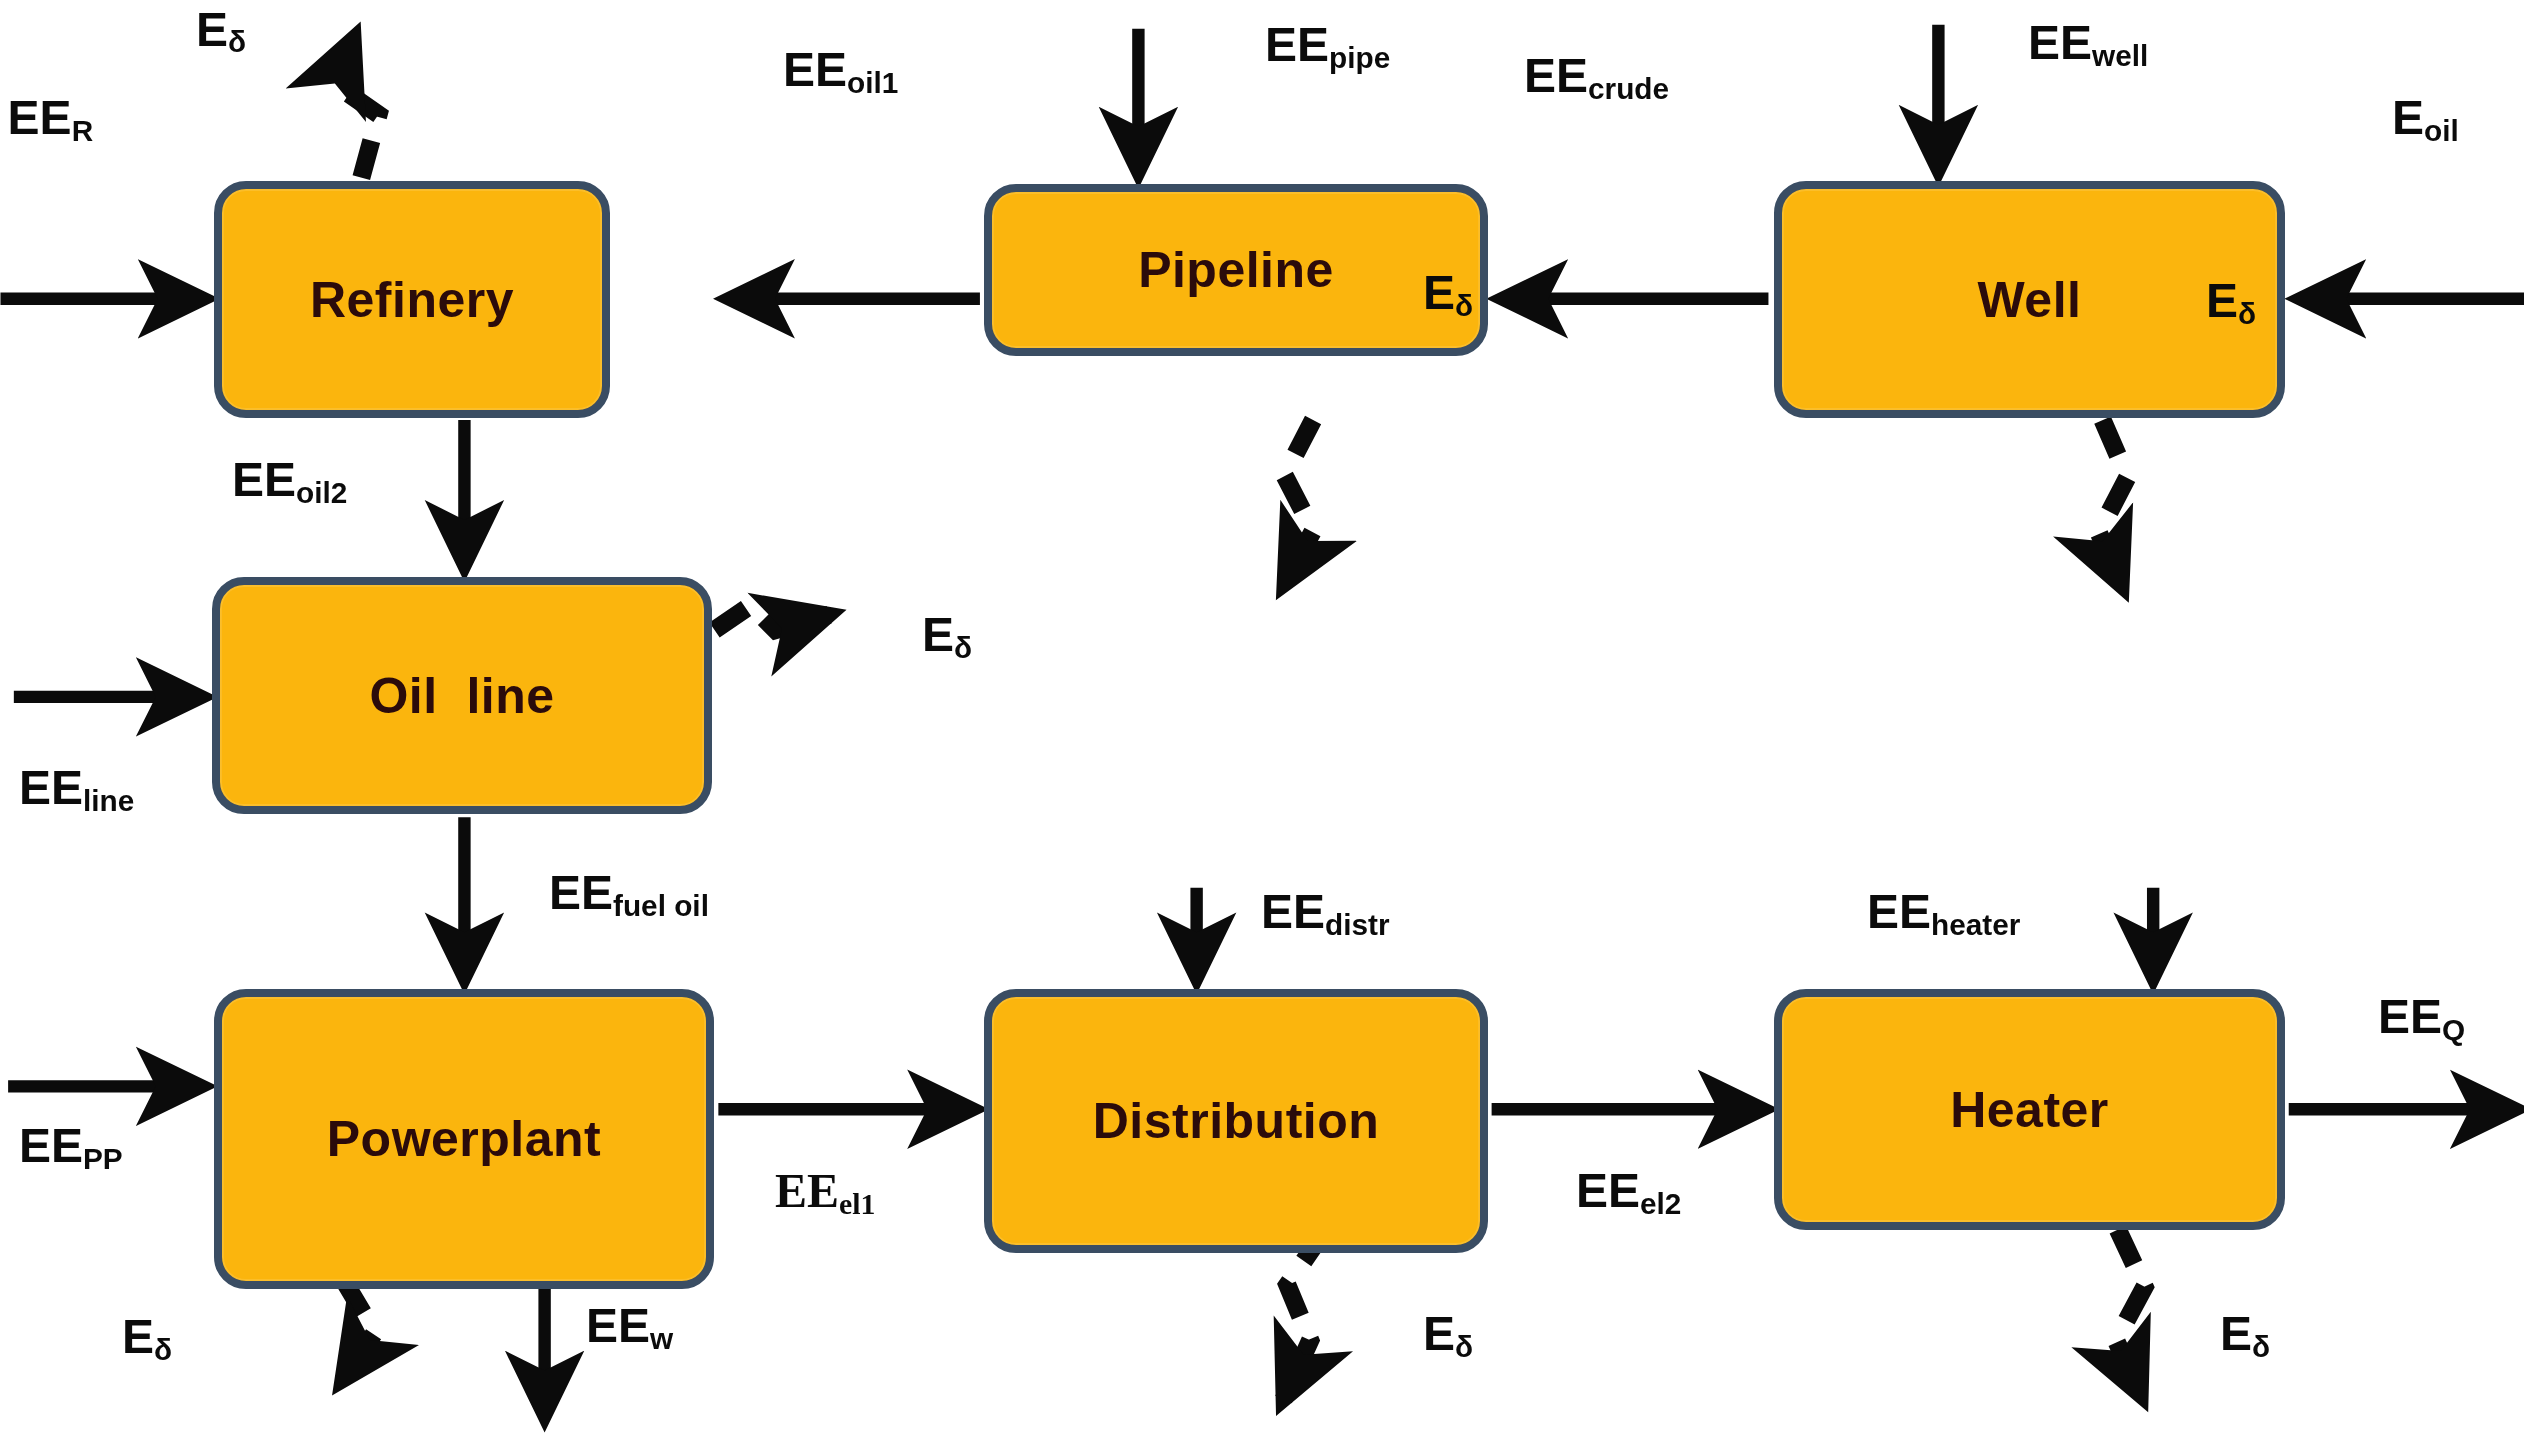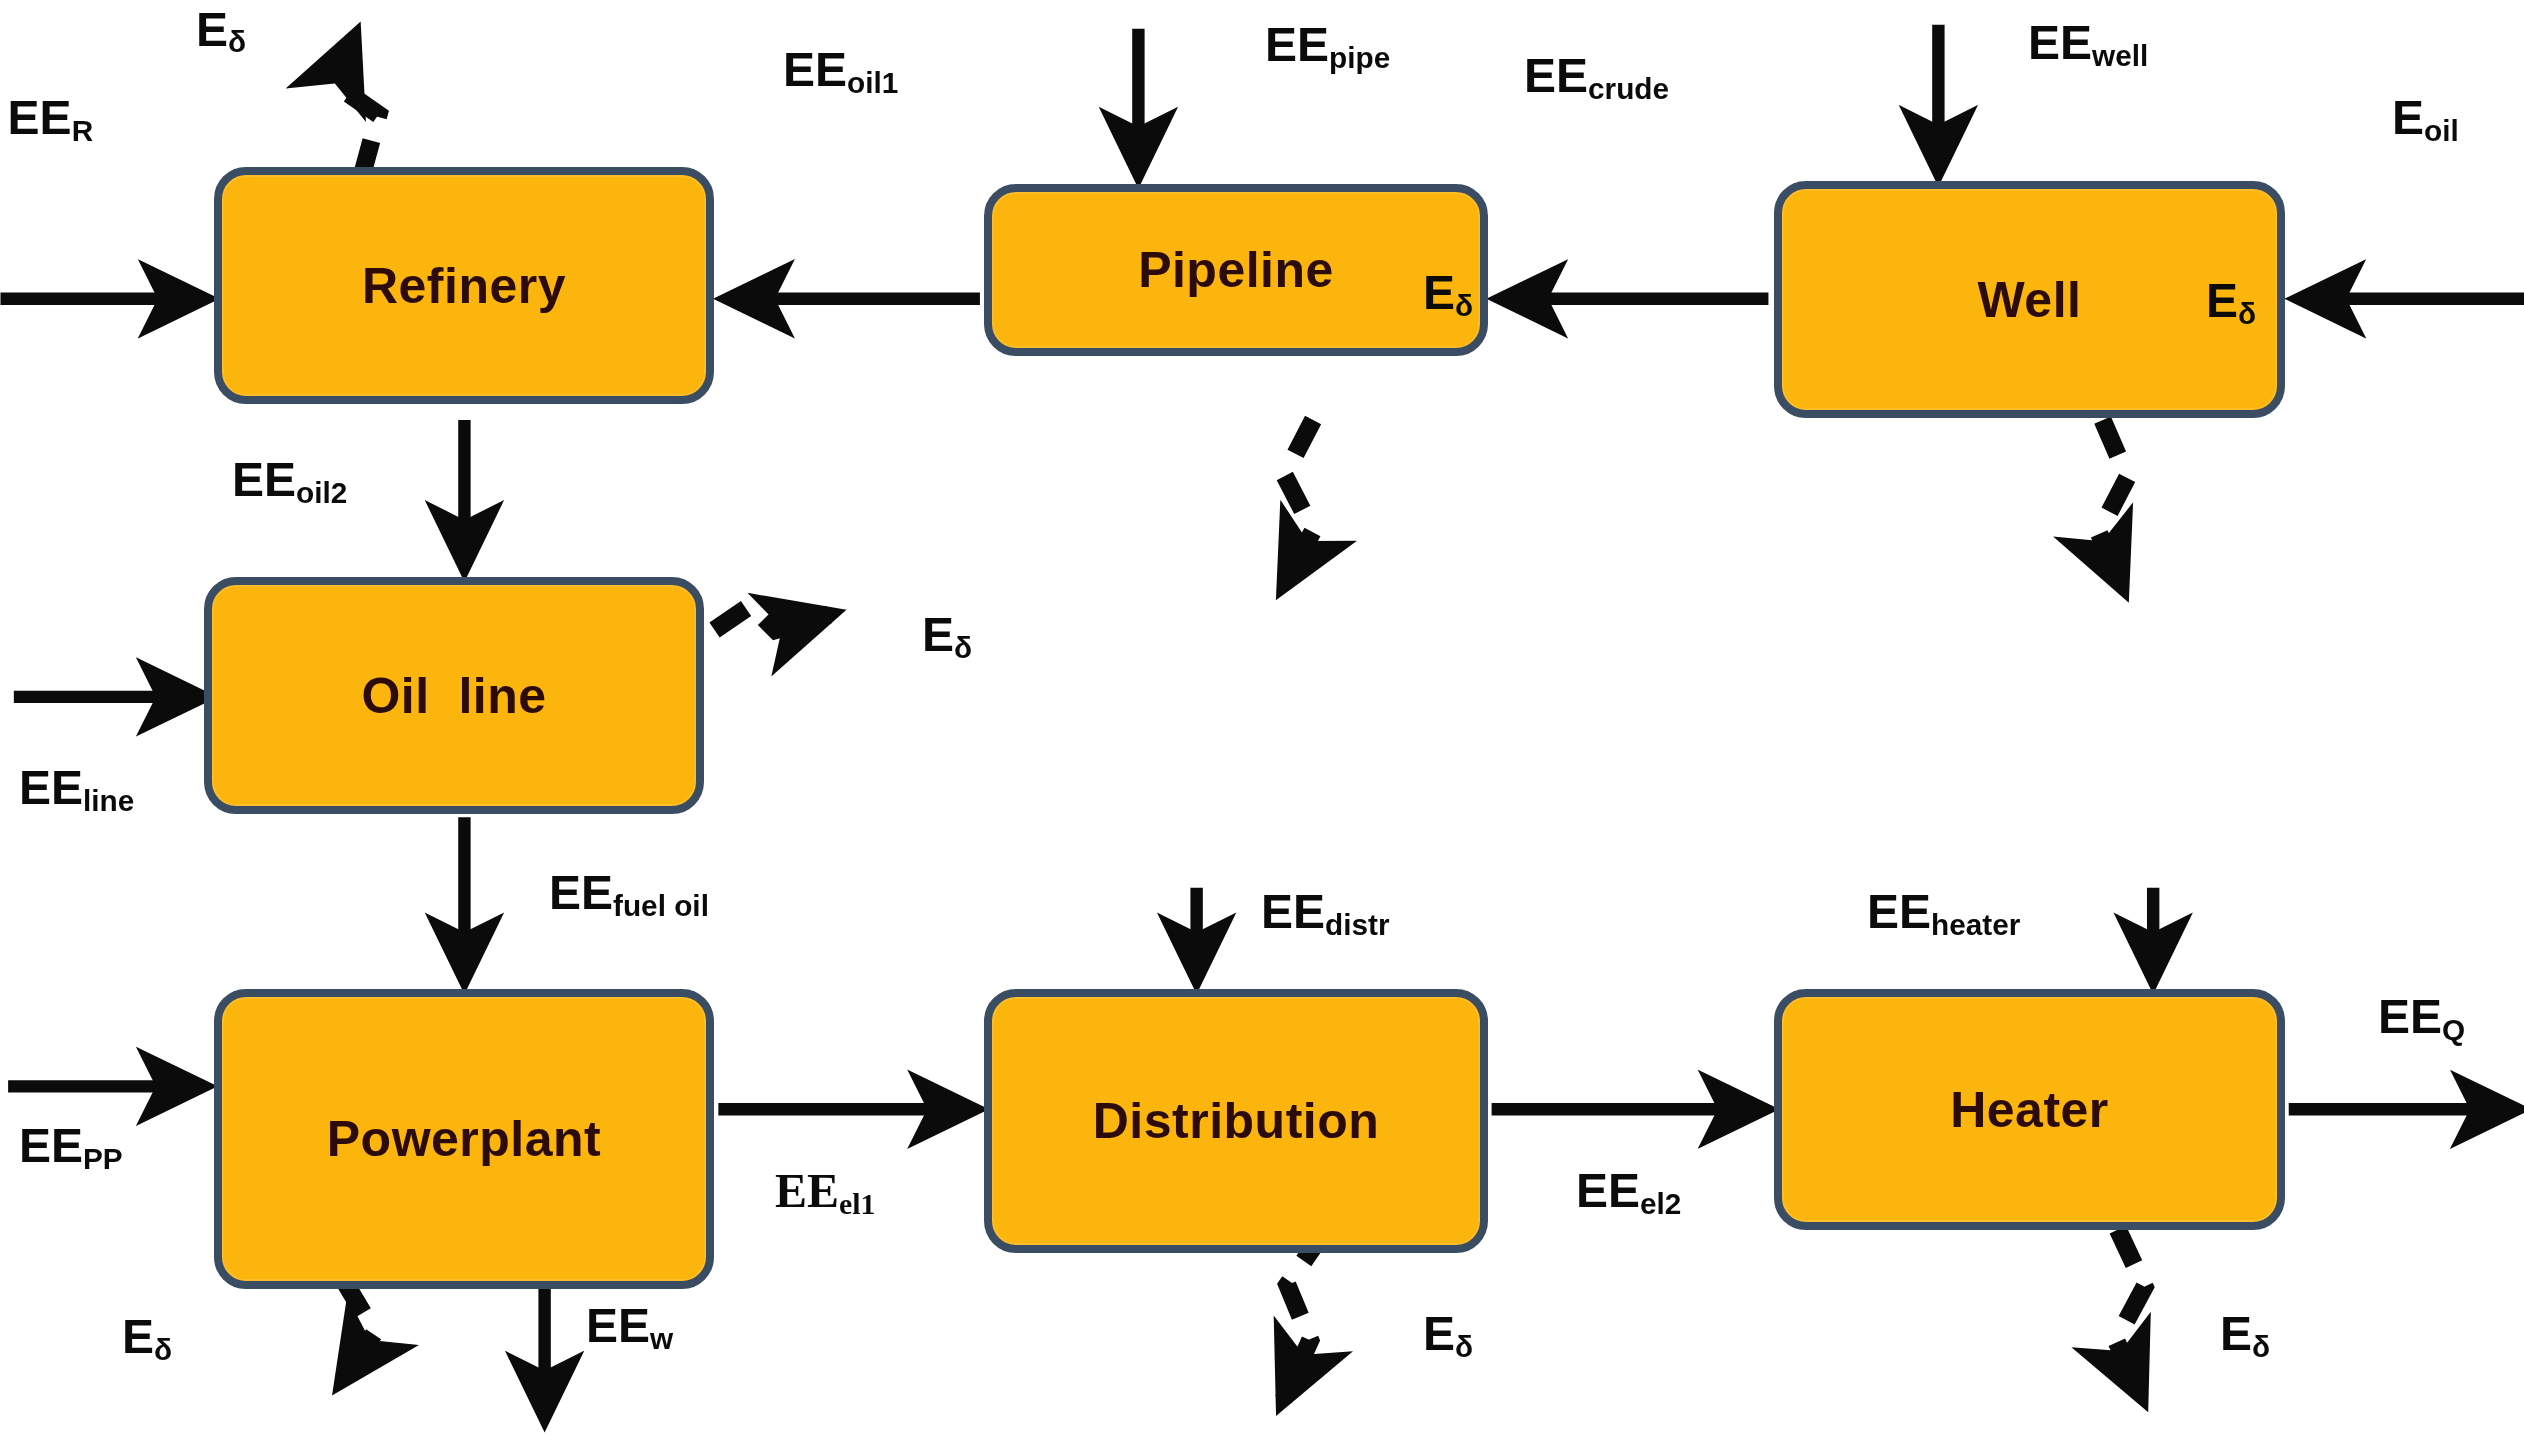--- a/index.html
+++ b/index.html
@@ -113,33 +113,33 @@
       <path d="M378,186 L396,120 L350,88 L370,40"></path>
       <path d="M1375,440 L1345,498 L1375,556 L1345,612"></path>
       <path d="M2202,440 L2228,500 L2198,558 L2222,614"></path>
       <path d="M748,660 L786,634 L812,660 L868,644"></path>
       <path d="M400,1288 L360,1342 L392,1396 L358,1446"></path>
       <path d="M1388,1288 L1348,1346 L1372,1404 L1344,1466"></path>
       <path d="M2218,1288 L2246,1348 L2216,1404 L2242,1462"></path>
     </g>
   </svg>
 
-  <div class="node-box" style="left:214px; top:167px; width:500px; height:237px;">
+  <div class="node-box" style="left:214px; top:181px; width:396px; height:237px;">
     <span class="node-label">Refinery</span>
   </div>
 
   <div class="node-box" style="left:984px; top:184px; width:504px; height:172px;">
     <span class="node-label">Pipeline</span>
   </div>
 
   <div class="node-box" style="left:1774px; top:181px; width:511px; height:237px;">
     <span class="node-label">Well</span>
   </div>
 
-  <div class="node-box" style="left:204px; top:577px; width:500px; height:237px;">
+  <div class="node-box" style="left:212px; top:577px; width:500px; height:237px;">
     <span class="node-label">Oil  line</span>
   </div>
 
   <div class="node-box" style="left:214px; top:989px; width:500px; height:300px;">
     <span class="node-label">Powerplant</span>
   </div>
 
   <div class="node-box" style="left:984px; top:989px; width:504px; height:264px;">
     <span class="node-label">Distribution</span>
   </div>

